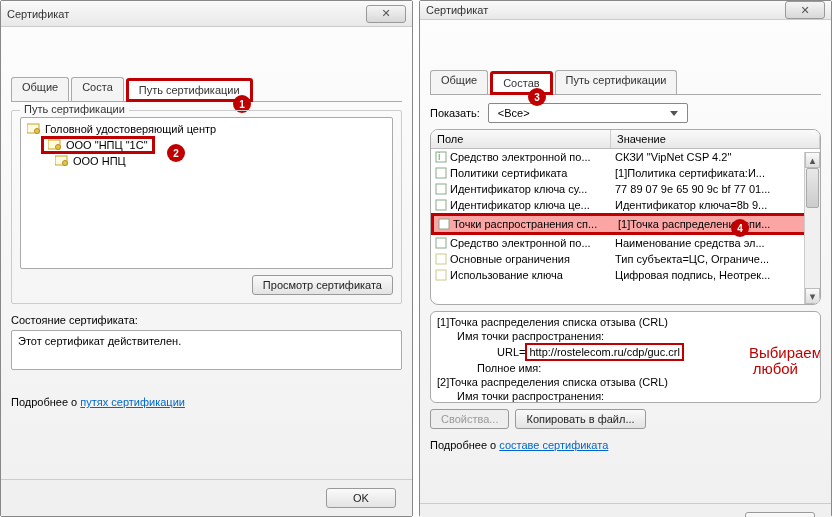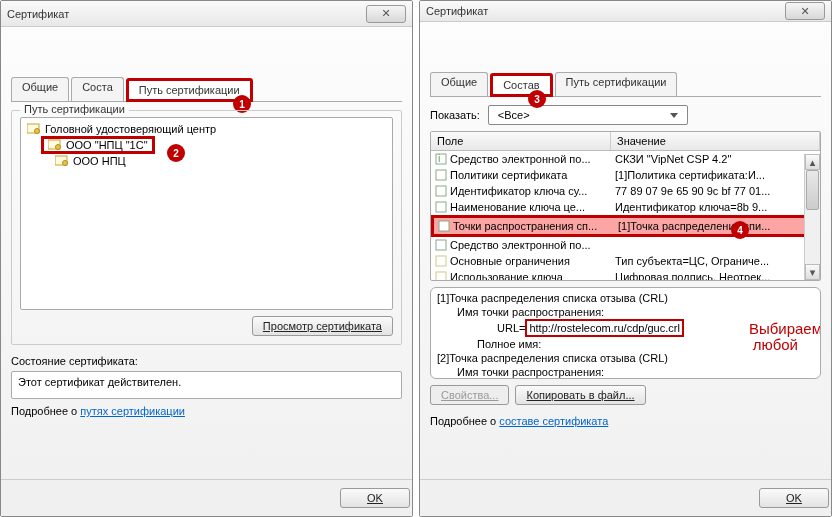--- a/index.html
+++ b/index.html
@@ -9,33 +9,33 @@
 .titlebar .title { flex: 1; color: #333; }
 .close-btn { width: 40px; height: 18px; border: 1px solid #999; border-radius: 3px; background: linear-gradient(#f5f5f5,#d8d8d8); display: flex; align-items: center; justify-content: center; color: #555; }
 .body { flex: 1; padding: 6px 10px 8px 10px; display: flex; flex-direction: column; }
 .tabs { display: flex; border-bottom: 1px solid #aaa; position: relative; }
 .tab { padding: 3px 10px; border: 1px solid #aaa; border-bottom: none; background: #f4f4f4; margin-right: 2px; border-radius: 3px 3px 0 0; color: #333; cursor: pointer; }
 .tab.active { background: #fff; position: relative; top: 1px; }
 .hl-red { border: 3px solid #c00000 !important; }
 .badge { position: absolute; width: 18px; height: 18px; border-radius: 50%; background: #c00000; color: #fff; font-weight: bold; display: flex; align-items: center; justify-content: center; font-size: 10px; }
 .groupbox { border: 1px solid #ccc; margin-top: 8px; padding: 6px 8px 8px 8px; position: relative; border-radius: 2px; }
 .groupbox > .legend { position: absolute; top: -8px; left: 8px; background: linear-gradient(#fdfdfd,#f9f9f9); padding: 0 4px; color: #333; }
-.tree { border: 1px solid #aaa; background: #fff; height: 193px; padding: 4px 6px; overflow: hidden; border-radius: 2px; }
+.tree { border: 1px solid #aaa; background: #fff; height: 152px; padding: 4px 6px; overflow: hidden; border-radius: 2px; }
 .tree-row { display: flex; align-items: center; gap: 4px; padding: 1px 0; white-space: nowrap; }
 .cert-icon { width: 14px; height: 12px; display: inline-block; }
 .cert-icon svg { width: 14px; height: 12px; }
-.btn { border: 1px solid #999; background: linear-gradient(#fafafa,#e3e3e3); padding: 3px 10px; border-radius: 3px; color: #222; cursor: pointer; text-decoration: underline; }
+.btn { border: 1px solid #999; background: linear-gradient(#fafafa,#e3e3e3); padding: 3px 10px; border-radius: 3px; color: #222; cursor: pointer; }
 .btn.disabled { color: #999; background: #eee; }
-.status-box { border: 1px solid #aaa; background: #fff; height: 28px; padding: 4px 6px; margin-top: 4px; border-radius: 2px; }
+.status-box { border: 1px solid #aaa; background: #fff; height: 40px; padding: 4px 6px; margin-top: 4px; border-radius: 2px; }
 .link { color: #0066cc; text-decoration: underline; cursor: pointer; }
-.footer { border-top: 1px solid #ccc; padding: 8px 2px; display: flex; justify-content: flex-end; background: #f0f0f0; }
+.footer { border-top: 1px solid #ccc; padding: 8px 16px; display: flex; justify-content: flex-end; background: #f0f0f0; }
 .show-row { display: flex; align-items: center; gap: 8px; margin: 8px 0 6px 0; }
 .combo { display: flex; align-items: center; border: 1px solid #888; background: #fff; width: 200px; height: 20px; padding: 0 9px; justify-content: space-between; border-radius: 2px; }
 .combo .arrow { width: 0; height: 0; border-left: 4px solid transparent; border-right: 4px solid transparent; border-top: 5px solid #555; }
-.table { border: 1px solid #aaa; background: #fff; height: 150px; overflow: hidden; position: relative; border-radius: 2px; }
+.table { border: 1px solid #aaa; background: #fff; height: 176px; overflow: hidden; position: relative; border-radius: 8px; }
 .thead { display: flex; background: linear-gradient(#fafafa,#e8e8e8); border-bottom: 1px solid #bbb; }
 .thead div { padding: 3px 6px; border-right: 1px solid #ccc; }
 .col1 { width: 180px; }
 .col2 { flex: 1; }
 .trow { display: flex; padding: 1px 0; align-items: center; }
 .trow .c1 { width: 180px; padding: 1px 4px; display: flex; align-items: center; gap: 3px; overflow: hidden; white-space: nowrap; }
 .trow .c2 { flex: 1; padding: 1px 4px; overflow: hidden; white-space: nowrap; }
 .trow.sel { background: #fca5a5; }
 .ficon { width: 12px; height: 12px; display: inline-block; }
 .scrollbar { position: absolute; right: 0; top: 22px; bottom: 0; width: 16px; background: #f0f0f0; border-left: 1px solid #ccc; display: flex; flex-direction: column; justify-content: space-between; }
@@ -95,21 +95,21 @@
       <div style="display:flex; justify-content:flex-end; margin-top:6px;">
         <div class="btn">Просмотр сертификата</div>
       </div>
     </div>
 
     <div style="margin-top:10px;">Состояние сертификата:</div>
     <div class="status-box">
       <span>Этот сертификат действителен.</span>
     </div>
 
-    <div style="margin-top:6px;">
+    <div style="margin-top:26px;">
       <span>Подробнее о </span><span class="link">путях сертификации</span>
     </div>
   </div>
   <div class="footer">
     <div class="btn" style="min-width:70px; text-align:center;">OK</div>
   </div>
 </div>
 
 <div class="window">
   <div class="titlebar">
@@ -166,40 +166,41 @@
                 </svg></span>
               <span>Идентификатор ключа су...</span>
             </div>
             <div class="c2">77 89 07 9e 65 90 9c bf 77 01...</div>
           </div>
         <div class="trow">
             <div class="c1">
               <span class="ficon"><svg viewBox="0 0 12 12">
                   <rect x="1" y="1" width="10" height="10" fill="#fff" stroke="#8a8"></rect>
                 </svg></span>
-              <span>Наименование ключа це...</span>
+              <span>Идентификатор ключа це...</span>
             </div>
             <div class="c2">Идентификатор ключа=8b 9...</div>
           </div>
         <div class="trow sel hl-red" style="border-width:2px;">
             <div class="c1">
               <span class="ficon"><svg viewBox="0 0 12 12">
                   <rect x="1" y="1" width="10" height="10" fill="#fff" stroke="#8a8"></rect>
                 </svg></span>
               <span>Точки распространения сп...</span>
             </div>
             <div class="c2">[1]Точка распределения спи...</div>
           </div>
         <div class="trow">
             <div class="c1">
               <span class="ficon"><svg viewBox="0 0 12 12">
                   <rect x="1" y="1" width="10" height="10" fill="#fff" stroke="#8a8"></rect>
                 </svg></span>
               <span>Средство электронной по...</span>
             </div>
+            <div class="c2">Наименование средства эл...</div>
           </div>
         <div class="trow">
             <div class="c1">
               <span class="ficon"><svg viewBox="0 0 12 12">
                   <rect x="1" y="1" width="10" height="10" fill="#fff" stroke="#cc8"></rect>
                 </svg></span>
               <span>Основные ограничения</span>
             </div>
             <div class="c2">Тип субъекта=ЦС, Ограниче...</div>
           </div>

